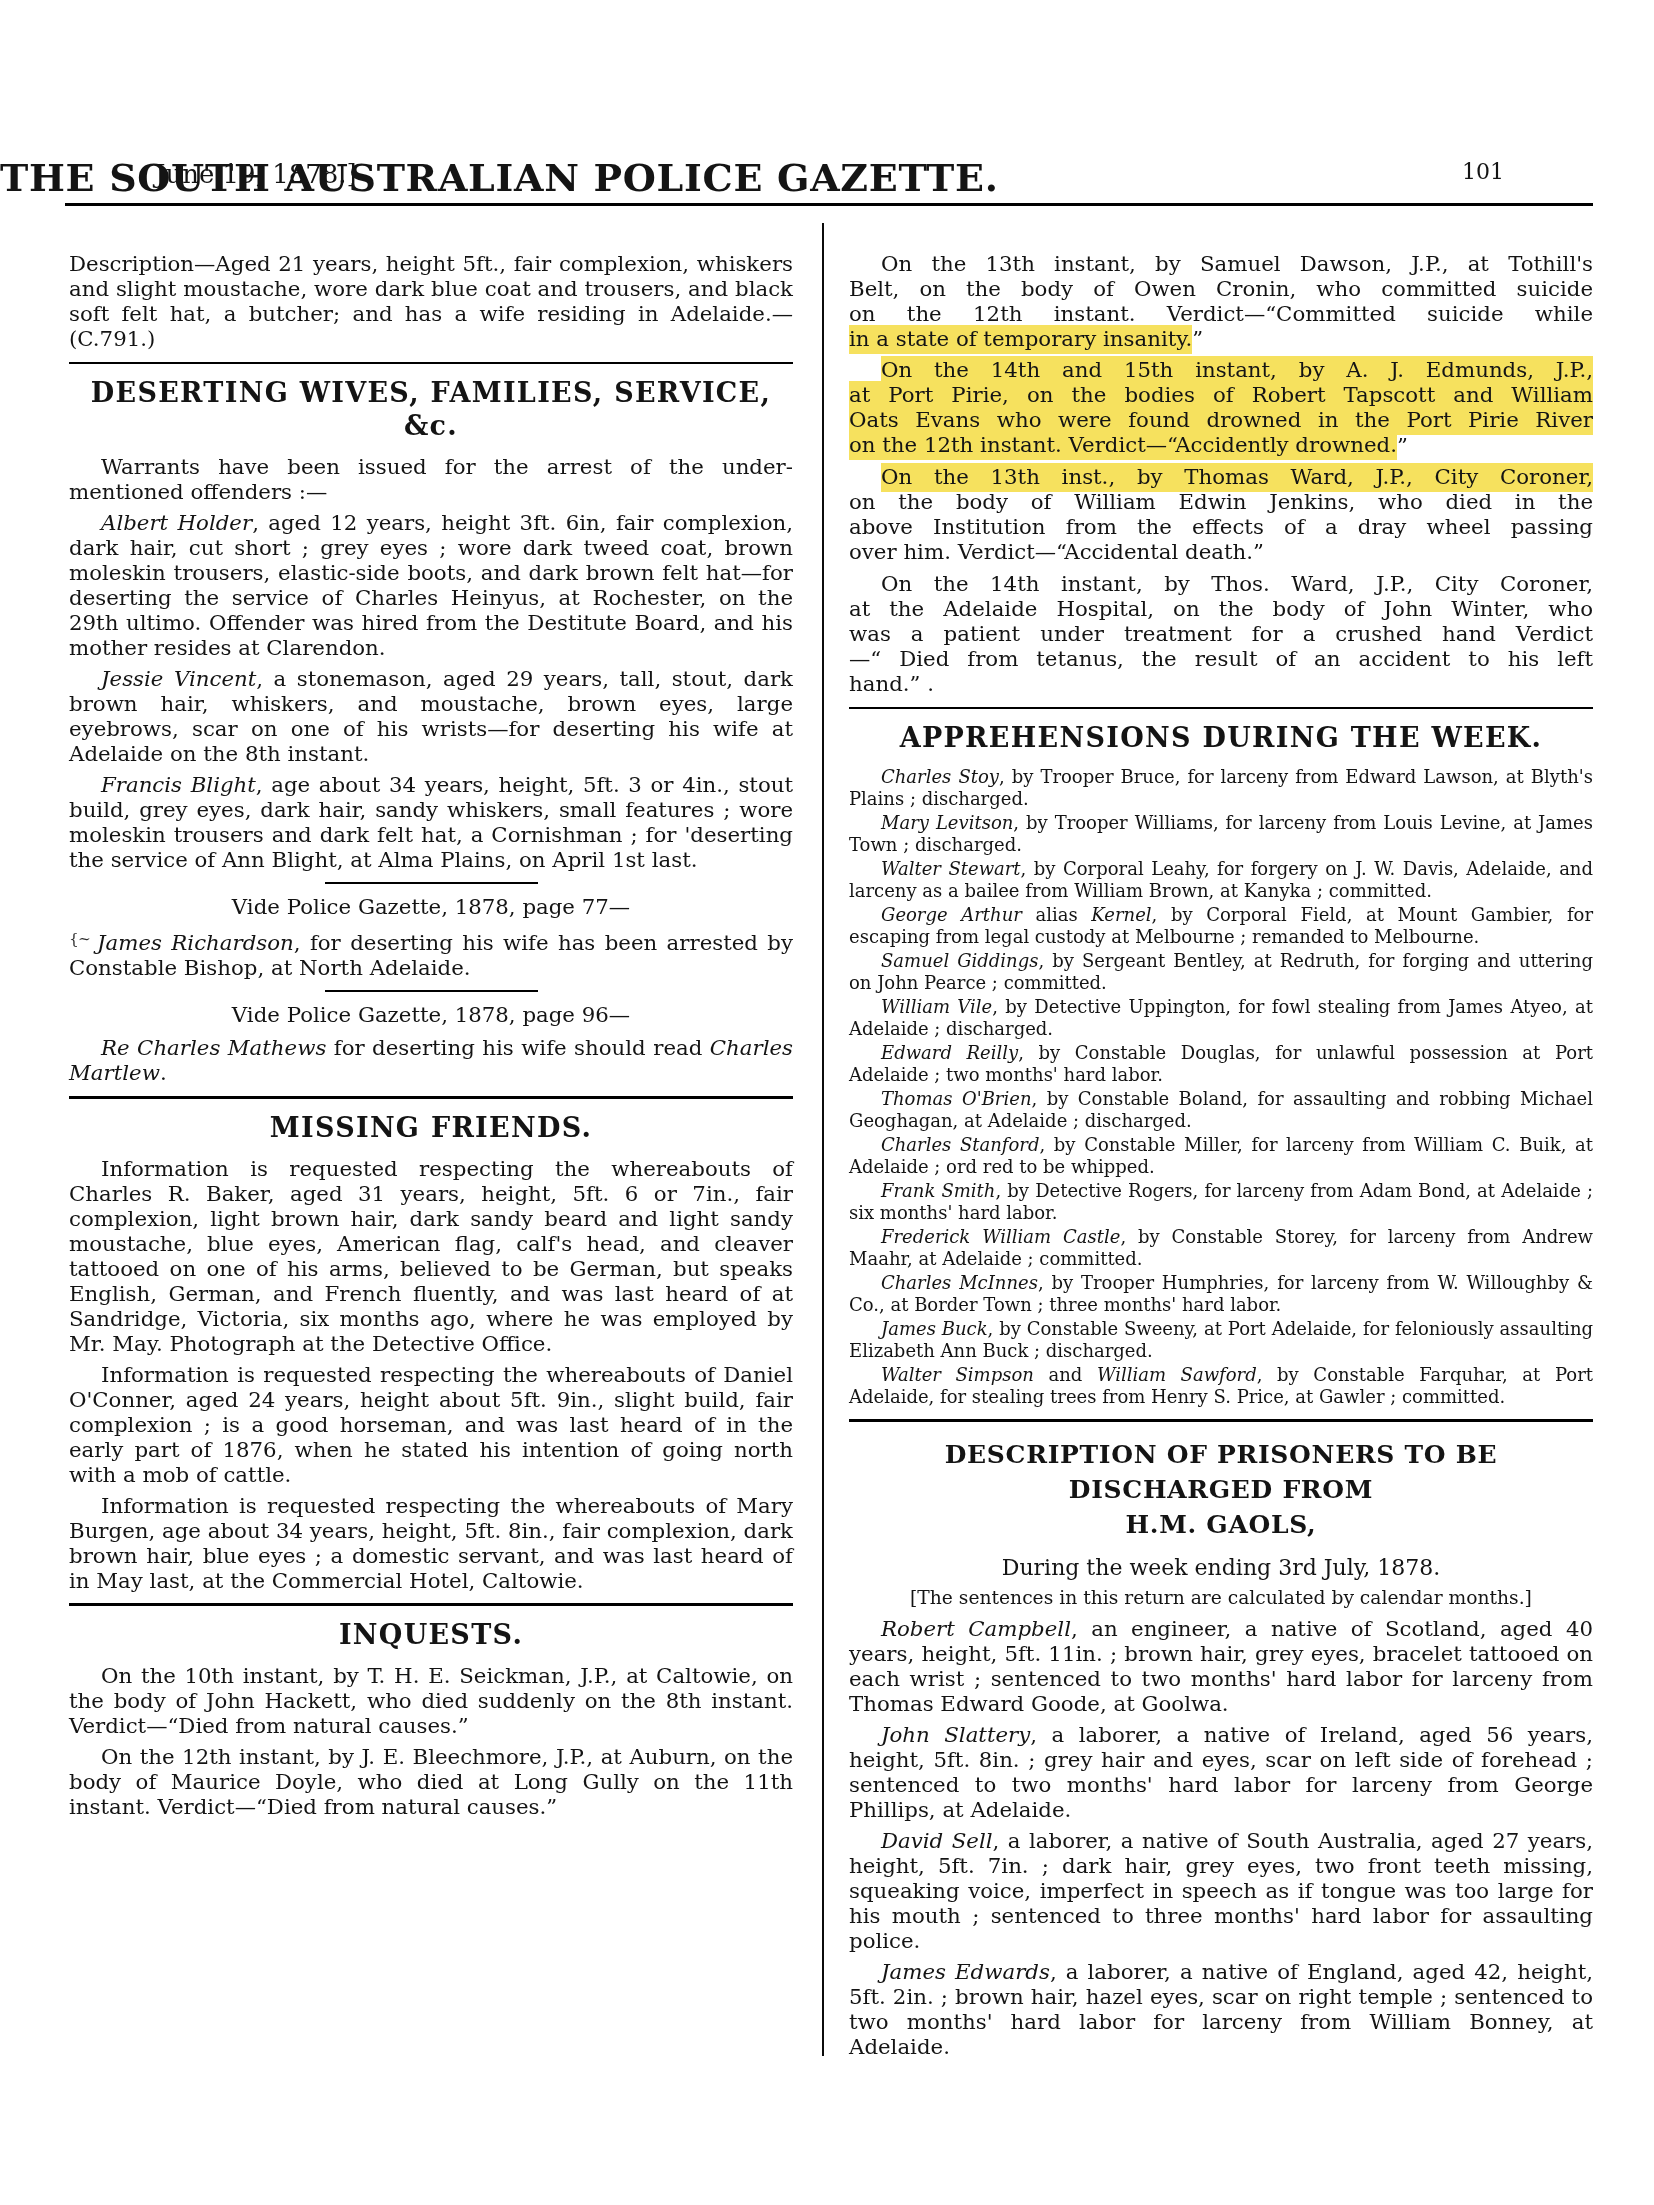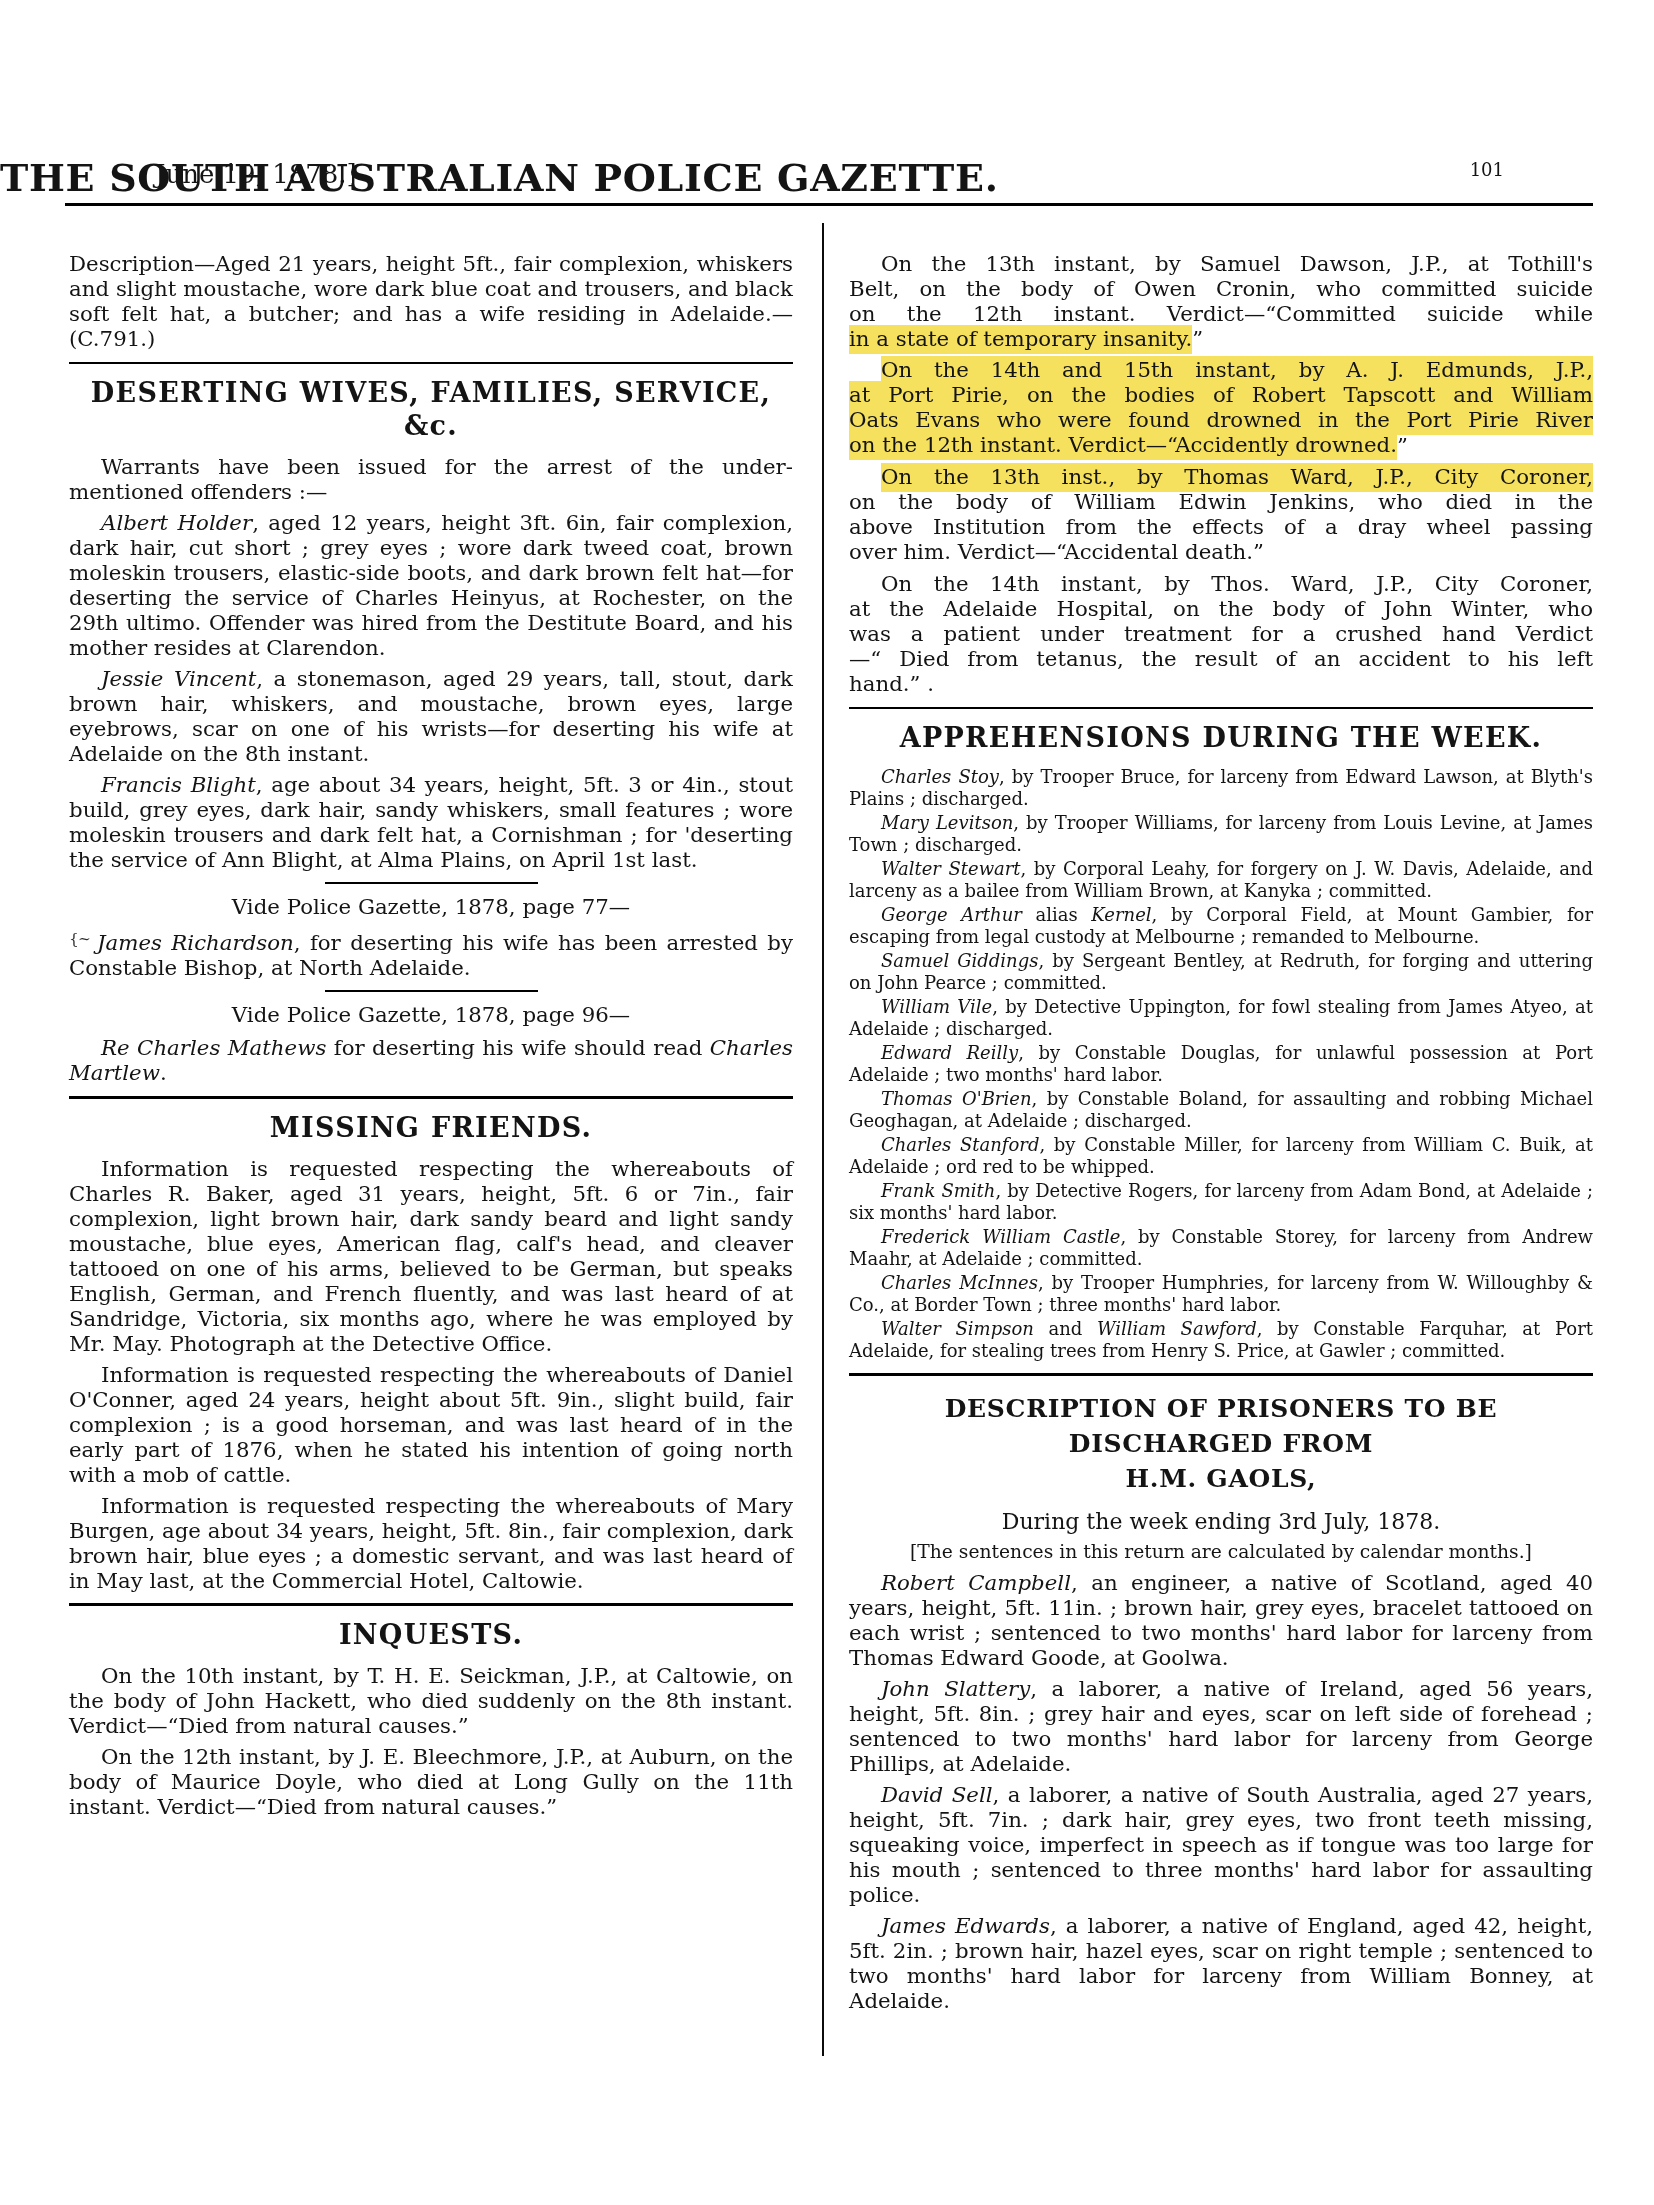--- a/index.html
+++ b/index.html
@@ -6,21 +6,21 @@
   .page {
     position:relative; width:1655px; height:2205px;
     background:#ffffff; color:#141414;
     font-family:"DejaVu Serif", serif;
     overflow:hidden;
   }
   .header { position:absolute; top:156px; left:0; width:100%; height:41px; }
   .issue-date { position:absolute; left:155px; top:2.7px; font-size:26px; }
   .gazette-title { position:absolute; left:0; top:-1.3px; width:100%; text-align:left;
     font-size:38px; font-weight:bold; letter-spacing:0.7px; }
-  .page-number { position:absolute; right:151px; top:2.7px; font-size:18px; }
+  .page-number { position:absolute; right:151px; top:2.7px; font-size:22px; }
   .header-rule { position:absolute; top:203px; left:65px; width:1528px; height:3.3px; background:#000; }
   .divider { position:absolute; left:822px; top:223px; width:2px; height:1833px; background:#0b0b0b; }
 
   .col { position:absolute; top:223px;margin-top:28px; }
   .col-left  { left:69px;  width:724px; }
   .col-right { left:849px; width:744px; }
 
   .p { margin:0 0 6px 0; font-size:21.3px; line-height:25px; text-align:justify; }
   .p.indent { text-indent:32px; }
   .p.small { font-size:18px; line-height:22px; margin:0 0 2px 0; }
@@ -120,20 +120,21 @@
       <p class="p indent small"><span class="i ">Walter Stewart</span><span class="">, by Corporal Leahy, for forgery on J. W. Davis, Adelaide, and larceny as a bailee from William Brown, at Kanyka ;  committed.</span></p>
       <p class="p indent small"><span class="i ">George Arthur</span><span class=""> alias </span><span class="i ">Kernel</span><span class="">, by Corporal Field, at Mount Gambier, for escaping from legal custody at Melbourne ;  remanded to Melbourne.</span></p>
       <p class="p indent small"><span class="i ">Samuel Giddings</span><span class="">, by Sergeant Bentley, at Redruth, for forging and uttering on John Pearce ;  committed.</span></p>
       <p class="p indent small"><span class="i ">William Vile</span><span class="">, by Detective Uppington, for fowl stealing from James Atyeo, at Adelaide ;  discharged.</span></p>
       <p class="p indent small"><span class="i ">Edward Reilly</span><span class="">, by Constable Douglas, for unlawful possession at Port Adelaide ;  two months' hard labor.</span></p>
       <p class="p indent small"><span class="i ">Thomas O'Brien</span><span class="">, by Constable Boland, for assaulting and robbing Michael Geoghagan, at Adelaide ;  discharged.</span></p>
       <p class="p indent small"><span class="i ">Charles Stanford</span><span class="">, by Constable Miller, for larceny from William C. Buik, at Adelaide ;  ord red to be whipped.</span></p>
       <p class="p indent small"><span class="i ">Frank Smith</span><span class="">, by Detective Rogers, for larceny from Adam Bond, at Adelaide ;  six months' hard labor.</span></p>
       <p class="p indent small"><span class="i ">Frederick William Castle</span><span class="">, by Constable Storey, for larceny from Andrew Maahr, at Adelaide ;  committed.</span></p>
       <p class="p indent small"><span class="i ">Charles McInnes</span><span class="">, by Trooper Humphries, for larceny from W. Willoughby &amp; Co., at Border Town ;  three months' hard labor.</span></p>
+      <p class="p indent small"><span class="i ">James Buck</span><span class="">, by Constable Sweeny, at Port Adelaide, for feloniously assaulting Elizabeth Ann Buck ;  discharged.</span></p>
       <p class="p indent small"><span class="i ">Walter Simpson</span><span class=""> and </span><span class="i ">William Sawford</span><span class="">, by Constable Farquhar, at Port Adelaide, for stealing trees from Henry S. Price, at Gawler ;  committed.</span></p>
       <div class="rule-full"></div>
       <div class="heading two-line">
         <div>DESCRIPTION OF PRISONERS TO BE DISCHARGED FROM</div>
         <div>H.M. GAOLS,</div>
       </div>
       <div class="center-line">During the week ending 3rd July, 1878.</div>
       <div class="note">[The sentences in this return are calculated by calendar months.]</div>
       <p class="p indent"><span class="i ">Robert Campbell</span><span class="">, an engineer, a native of Scotland, aged 40 years, height, 5ft. 11in. ;  brown hair, grey eyes, bracelet tattooed on each wrist ;  sentenced to two months' hard labor for larceny from Thomas Edward Goode, at Goolwa.</span></p>
       <p class="p indent"><span class="i ">John Slattery</span><span class="">, a laborer, a native of Ireland, aged 56 years, height, 5ft. 8in. ;  grey hair and eyes, scar on left side of forehead ;  sentenced to two months' hard labor for larceny from George Phillips, at Adelaide.</span></p>

